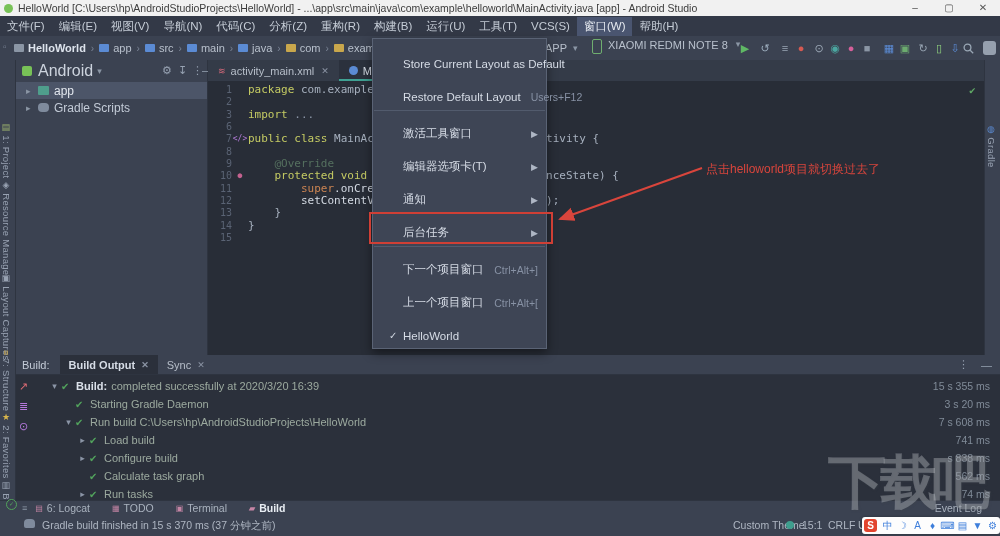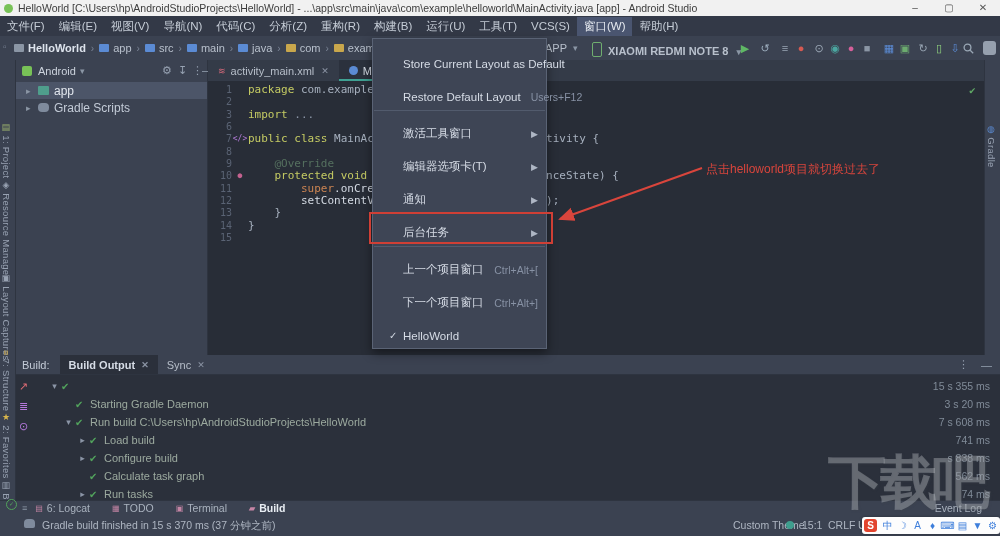--- a/index.html
+++ b/index.html
@@ -25,40 +25,40 @@
                font-size:11px;color:#b8c0cc;white-space:nowrap;}
   .crumb{display:flex;align-items:center;}
   .crumb b{color:#dde3ec;font-weight:bold;}
   .crumb-sep{color:#7a8496;margin:0 5px;font-size:10px;}
   .fold-ic{display:inline-block;width:10px;height:8px;border-radius:1px;margin-right:4px;position:relative;}
   .fold-blue{background:#5b8bd4;} .fold-pkg{background:#c9a74c;}
   .fold-proj{background:#8b96a5;}
   #runconfig{position:absolute;left:545px;top:3px;height:18px;display:flex;align-items:center;
              font-size:11px;color:#b8c0cc;}
   #runconfig .dd{margin-left:6px;color:#8b96a5;font-size:9px;}
-  #deviceselect{position:absolute;left:592px;top:3px;height:18px;display:flex;align-items:flex-end;
-                font-size:11px;color:#b8c0cc;font-weight:bold;}
+  #deviceselect{position:absolute;left:592px;top:3px;height:18px;display:flex;align-items:flex-start;
+                font-size:11px;color:#b8c0cc;}
   #dev-phone{width:8px;height:13px;border:1px solid #6fae6f;border-radius:2px;margin-right:6px;}
   #deviceselect .dd{margin-left:8px;color:#8b96a5;font-size:9px;}
   .tb-ic{position:absolute;top:4px;width:16px;height:16px;text-align:center;line-height:16px;font-size:11px;}
   #tb-search{position:absolute;top:7px;width:11px;height:11px;}
   #tb-avatar{position:absolute;top:5px;width:13px;height:14px;background:#96a0ae;border-radius:3px;}
   
   .vstrip{position:absolute;top:60px;width:15px;height:440px;background:#3b4251;}
   #left-strip{left:0;border-right:1px solid #2e3440;}
   #right-strip{left:984px;width:16px;border-left:1px solid #2e3440;}
   .vlabel{position:absolute;left:1px;writing-mode:vertical-rl;font-size:9.5px;color:#98a2b2;
           white-space:nowrap;letter-spacing:.3px;}
   .vlabel .vic{font-size:9px;margin-bottom:3px;}
   
   #project-panel{position:absolute;left:16px;top:60px;width:191px;height:295px;background:#3b4251;
                  border-right:1px solid #2e3440;font-size:12px;color:#ccd3dd;}
   #pp-header{height:22px;display:flex;align-items:center;padding-left:6px;}
   #pp-android-ic{width:10px;height:10px;border-radius:2px;background:#78c257;margin-right:6px;}
-  #pp-view{font-size:11px;}
+  #pp-view{font-size:16px;}
   #pp-header .dd{margin-left:4px;color:#8b96a5;font-size:9px;}
   .pp-h-ic{position:absolute;top:4px;color:#97a2b2;font-size:11px;}
   .pp-row{height:17px;display:flex;align-items:center;padding-left:10px;font-size:12px;color:#c3cbd7;}
   .pp-row.sel{background:#4c5568;color:#e2e7ee;}
   .pp-row .tw{color:#8b96a5;font-size:9px;width:12px;}
   .pp-ic{width:11px;height:9px;border-radius:1px;margin-right:5px;}
   .pp-ic.app{background:#4f9e8c;} .pp-ic.gradle{background:#7f8b9d;border-radius:4px;}
   
   #editor{position:absolute;left:208px;top:60px;width:776px;height:295px;background:#282d37;}
   #tabbar{position:absolute;left:0;top:0;width:776px;height:21px;background:#343b48;display:flex;
@@ -339,20 +339,21 @@
     </div>
     <div id="bp-strip">
       <span class="bp-sic" style="top:6px;color:#e06c75">↗</span>
       <span class="bp-sic" style="top:26px;color:#b678dd">≣</span>
       <span class="bp-sic" style="top:46px;color:#b678dd">⊙</span>
     </div>
     <div id="bp-content">
         <div class="br" style="padding-left: 14px;">
           <span class="tw">▾</span>
           <span class="ok">✔</span>
+          <span class="lbl"><b>Build:</b>completed successfully at 2020/3/20 16:39</span>
           <span class="tm">15 s 355 ms</span>
         </div>
         <div class="br" style="padding-left: 28px;">
           <span class="tw"></span>
           <span class="ok">✔</span>
           <span class="lbl">Starting Gradle Daemon</span>
           <span class="tm">3 s 20 ms</span>
         </div>
         <div class="br" style="padding-left: 28px;">
           <span class="tw">▾</span>
@@ -460,27 +461,27 @@
         <span class="pm-sub">▶</span>
       </div>
       <div class="pm-item">
         <span class="pm-check"></span>
         <span class="pm-label">后台任务</span>
         <span class="pm-sub">▶</span>
       </div>
       <div class="pm-sep"></div>
       <div class="pm-item">
         <span class="pm-check"></span>
+        <span class="pm-label">下一个项目窗口</span>
+        <span class="pm-short">Ctrl+Alt+]</span>
+      </div>
+      <div class="pm-item">
+        <span class="pm-check"></span>
         <span class="pm-label">上一个项目窗口</span>
         <span class="pm-short">Ctrl+Alt+[</span>
-      </div>
-      <div class="pm-item">
-        <span class="pm-check"></span>
-        <span class="pm-label">下一个项目窗口</span>
-        <span class="pm-short">Ctrl+Alt+]</span>
       </div>
       <div class="pm-item">
         <span class="pm-check">✓</span>
         <span class="pm-label">HelloWorld</span>
       </div>
     </div>
 
   <div id="red-box"></div>
   <svg id="arrow-svg" width="1000" height="536">
     <defs>

